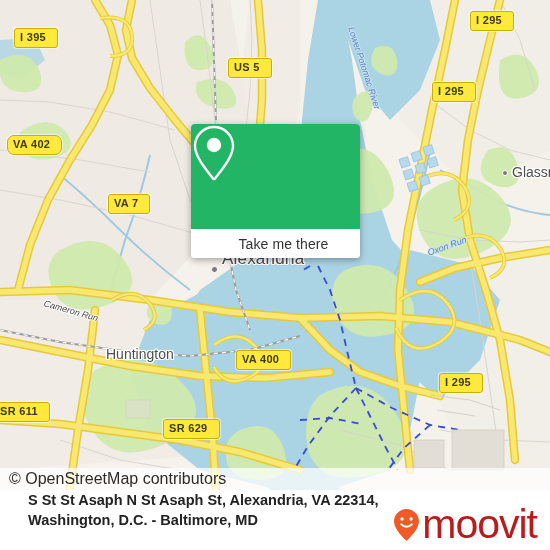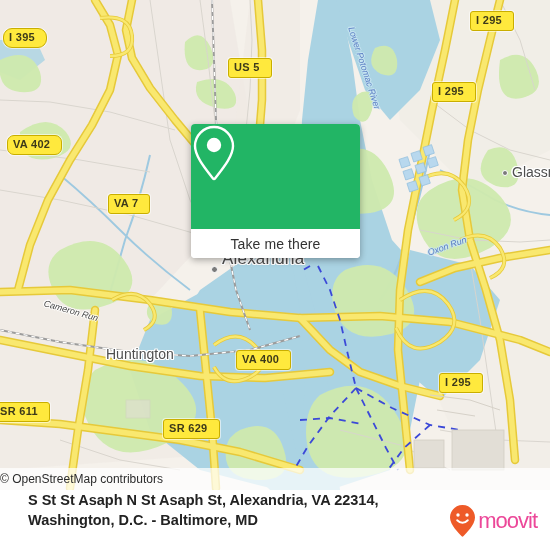--- a/index.html
+++ b/index.html
@@ -59,34 +59,34 @@
     background:#ffffff;
   }
   #popup-head{
     height:105px;width:100%;
     background:#22b565;
     display:flex;align-items:center;justify-content:center;
   }
   #popup-foot{
     height:29px;width:100%;
     background:#ffffff;
-    display:flex;align-items:center;justify-content:center;
+    display:flex;align-items:center;justify-content:center;padding-left:8px;
   }
   #popup-foot span{
     font-size:14px;color:#333333;letter-spacing:.1px;
   }
 
   
   #attrib{
     position:absolute;left:0;top:468px;height:22px;width:550px;
     display:flex;align-items:center;
     background:rgba(255,255,255,.72);
     z-index:30;
   }
-  #attrib span{font-size:12px;color:#2b2b2b;}
+  #attrib span{font-size:16px;color:#2b2b2b;padding-left:9px;}
 
   
   #footer{
     position:absolute;left:0;top:490px;width:550px;height:60px;
     background:#ffffff;
     display:flex;align-items:flex-start;
     z-index:40;
   }
   #footer-text{
     padding-left:28px;
@@ -95,21 +95,21 @@
     color:#222222;
     font-weight:bold;
     max-width:370px;
   }
   #footer-text .l2{display:block;}
   #brand{
     position:absolute;right:13px;top:14px;
     display:flex;align-items:center;
   }
   #brand-word{
-    font-size:22px;color:#ec4899;letter-spacing:-1px;
+    font-size:41px;color:#b91c1c;letter-spacing:-1px;
     margin-left:2px;line-height:1;font-weight:normal;
   }
 </style>
 </head>
 <body>
 
 <div id="app">
 
   <div id="map">
 
@@ -281,21 +281,21 @@
 
     <div class="maplabel city-minor" style="left:98px;top:346px;padding-left:8px;">Huntington</div>
 
     <div class="citydot" style="left:502px;top:170px;width:6px;height:6px;"></div>
     <div class="maplabel city-minor" style="left:512px;top:164px;">Glassm</div>
 
     <div class="maplabel water-label" style="left:351px;top:22px;transform:rotate(72deg);transform-origin:0 50%;">Lower Potomac River</div>
     <div class="maplabel water-label" style="left:428px;top:248px;transform:rotate(-20deg);transform-origin:0 50%;">Oxon Run</div>
     <div class="maplabel water-label" style="left:44px;top:298px;transform:rotate(16deg);transform-origin:0 50%;color:#4a4a4a;text-shadow:-1.2px 0 #fff,1.2px 0 #fff,0 -1.2px #fff,0 1.2px #fff;">Cameron Run</div>
 
-    <div class="shield" style="left:3px;top:28px;border-radius:9px;">I 395</div>
+    <div class="shield" style="left:14px;top:28px;">I 395</div>
     <div class="shield" style="left:228px;top:58px;">US 5</div>
     <div class="shield" style="left:470px;top:11px;">I 295</div>
     <div class="shield" style="left:432px;top:82px;">I 295</div>
     <div class="shield" style="left:7px;top:135px;border-radius:7px;">VA 402</div>
     <div class="shield" style="left:108px;top:194px;">VA 7</div>
     <div class="shield" style="left:236px;top:350px;">VA 400</div>
     <div class="shield" style="left:-6px;top:402px;">SR 611</div>
     <div class="shield" style="left:163px;top:419px;">SR 629</div>
     <div class="shield" style="left:439px;top:373px;">I 295</div>
 

